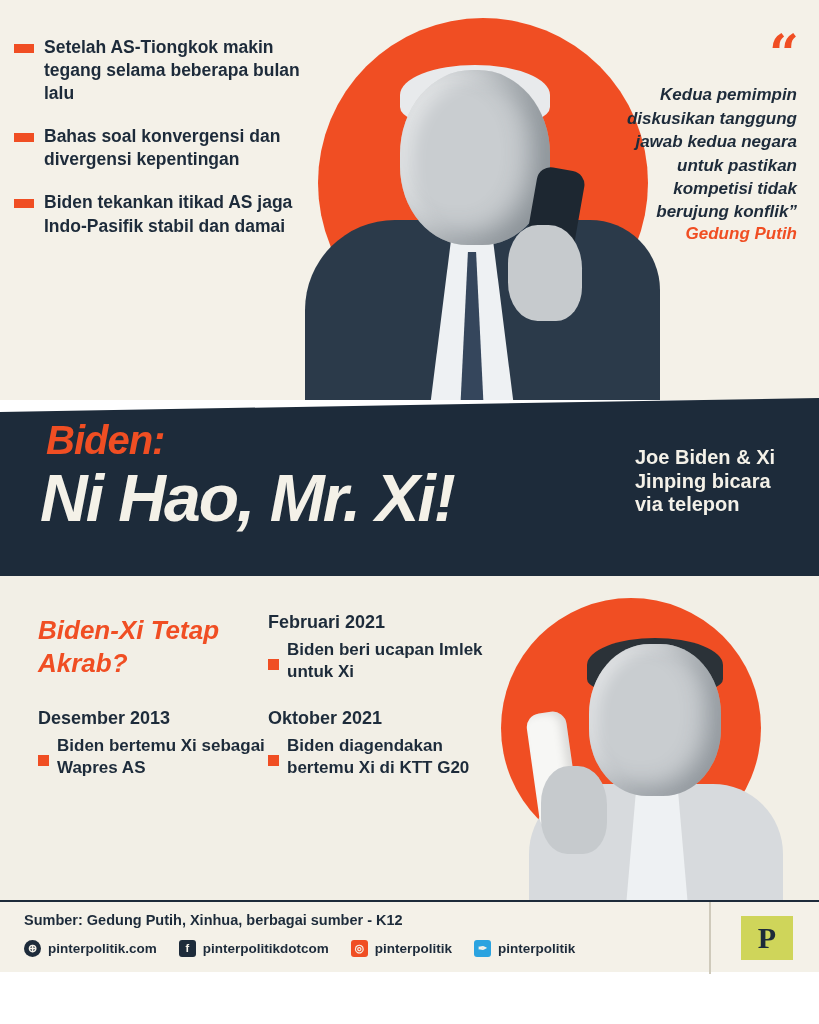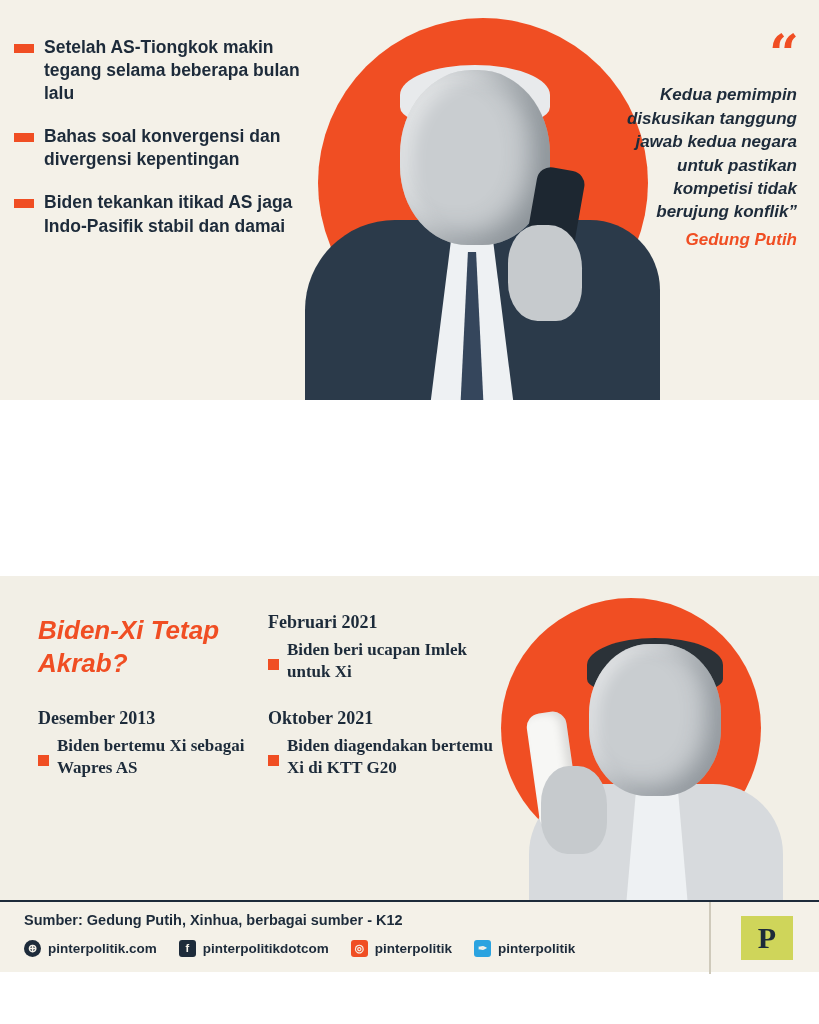--- a/index.html
+++ b/index.html
@@ -130,21 +130,21 @@
   .quote-text {
     margin-top: 14px;
     font-size: 17px;
     line-height: 1.38;
     font-style: italic;
     font-weight: 700;
     color: #1d2b3a;
     text-align: right;
   }
   .quote-source {
-    margin-top: 6px;
+    margin-top: 0;
     font-size: 17px;
     font-weight: 800;
     font-style: italic;
     color: #f04e23;
   }
 
   
   .band {
     position: absolute;
     left: 0; top: 398px; width: 819px; height: 178px;
@@ -249,21 +249,20 @@
     font-size: 26px;
     line-height: 1.25;
     font-weight: 900;
     font-style: italic;
     color: #f04e23;
     width: 210px;
   }
   .tl-col {
     position: absolute;
     width: 230px;
-    font-family: Liberation Serif, serif;
   }
   .tl-date {
     font-size: 18px;
     font-weight: 900;
     color: #1d2b3a;
     margin-bottom: 6px;
   }
   .tl-item {
     display: flex;
     align-items: center;
@@ -397,20 +396,25 @@
       </div>
     </div>
 
     <div class="quote-block">
       <div class="quote-mark">“</div>
       <div class="quote-text">Kedua pemimpin diskusikan tanggung jawab kedua negara untuk pastikan kompetisi tidak berujung konflik”</div>
       <div class="quote-source">Gedung Putih</div>
     </div>
   </div>
 
+  <div class="band">
+    <div class="title-small">Biden:</div>
+    <div class="title-big">Ni Hao, Mr. Xi!</div>
+    <div class="caption">Joe Biden &amp; Xi Jinping bicara via telepon</div>
+  </div>
 
   <div class="bottom">
     <div class="xi-circle"></div>
 
     <div class="xi-photo">
       <div class="xi-body"></div>
       <div class="xi-shirt"></div>
       <div class="xi-hair"></div>
       <div class="xi-head"></div>
       <div class="xi-phone"></div>

